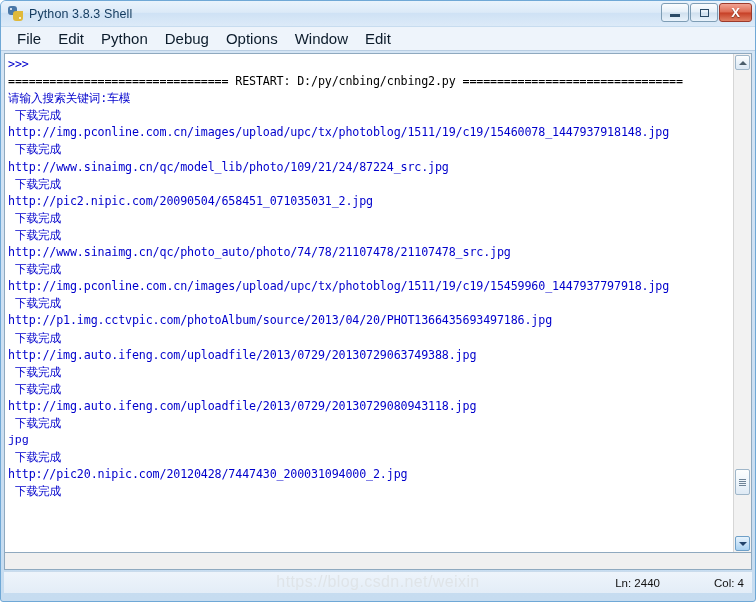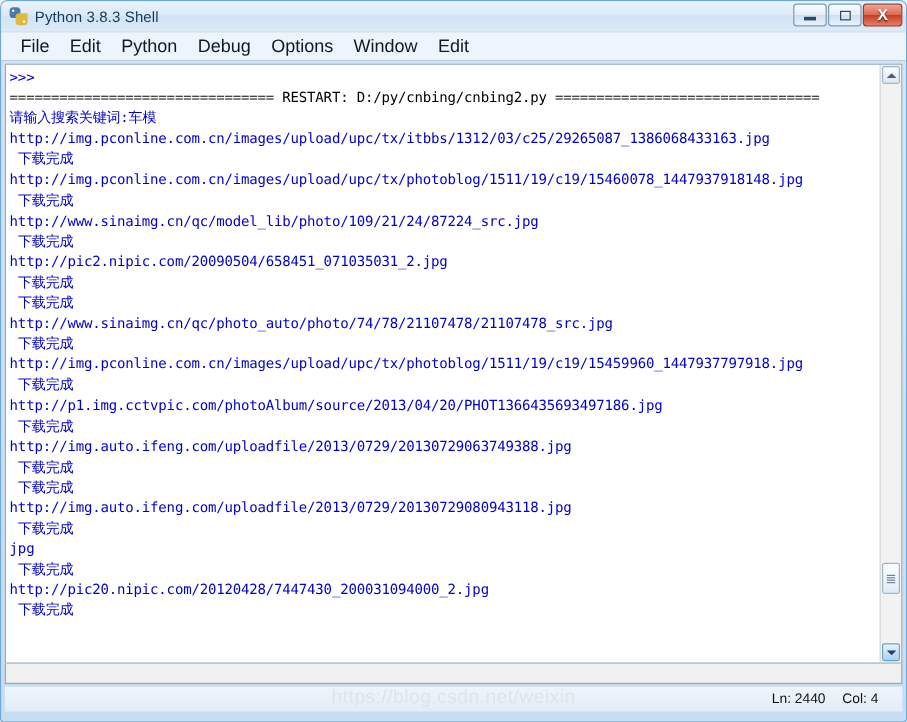--- a/index.html
+++ b/index.html
@@ -166,21 +166,21 @@
     font-family: "DejaVu Sans Mono", "Liberation Mono", monospace;
     font-size: 11.7px;
     line-height: 17.1px;
     white-space: pre;
     letter-spacing: -0.15px;
   }
   .line.restart { color: #000000; }
   .line.prompt  { color: #0000cc; }
   .line.url     { color: #0000cc; }
   .line.status  { color: #0000cc; padding-left: 7px; }
-  .line.wrapcont{ color: #0000cc; }
+  .line.wrapcont{ color: #0000cc; font-family: Liberation Mono, monospace; }
 
   
   #vscroll {
     flex: 0 0 17px;
     width: 17px;
     background: #f2f2f2;
     border-left: 1px solid #d6d6d6;
     position: relative;
   }
   .sb-btn {
@@ -249,25 +249,26 @@
   }
 
   
   #statusbar {
     flex: 0 0 21px;
     height: 21px;
     position: relative;
     display: flex;
     align-items: center;
     justify-content: flex-end;
-    padding-right: 20px;
+    padding-right: 8px;
     background: linear-gradient(to bottom, #eef4fb 0%, #e3edf7 100%);
     border-top: 1px solid #c9dbec;
     margin: 1px 3px 0 3px;
     user-select: none;
+    gap: 40px;
   }
   .status-text {
     font-size: 11.5px;
     color: #111111;
     font-family: "Liberation Sans", sans-serif;
     margin-left: 14px;
     white-space: nowrap;
   }
   #watermark {
     position: absolute;
@@ -320,21 +321,20 @@
       <div class="menu-item">Options</div>
       <div class="menu-item">Window</div>
       <div class="menu-item">Edit</div>
     </div>
 
   <div id="text-wrap">
     <div id="console">
         <div class="line prompt">&gt;&gt;&gt; </div>
         <div class="line restart">================================ RESTART: D:/py/cnbing/cnbing2.py ================================</div>
         <div class="line prompt">请输入搜索关键词:车模</div>
-        <div class="line url">http://img.pconline.com.cn/images/upload/upc/tx/itbbs/1312/03/c25/29265087_1386068433163.jpg</div>
         <div class="line status">下载完成</div>
         <div class="line url">http://img.pconline.com.cn/images/upload/upc/tx/photoblog/1511/19/c19/15460078_1447937918148.jpg</div>
         <div class="line status">下载完成</div>
         <div class="line url">http://www.sinaimg.cn/qc/model_lib/photo/109/21/24/87224_src.jpg</div>
         <div class="line status">下载完成</div>
         <div class="line url">http://pic2.nipic.com/20090504/658451_071035031_2.jpg</div>
         <div class="line status">下载完成</div>
         <div class="line status">下载完成</div>
         <div class="line url">http://www.sinaimg.cn/qc/photo_auto/photo/74/78/21107478/21107478_src.jpg</div>
         <div class="line status">下载完成</div>

